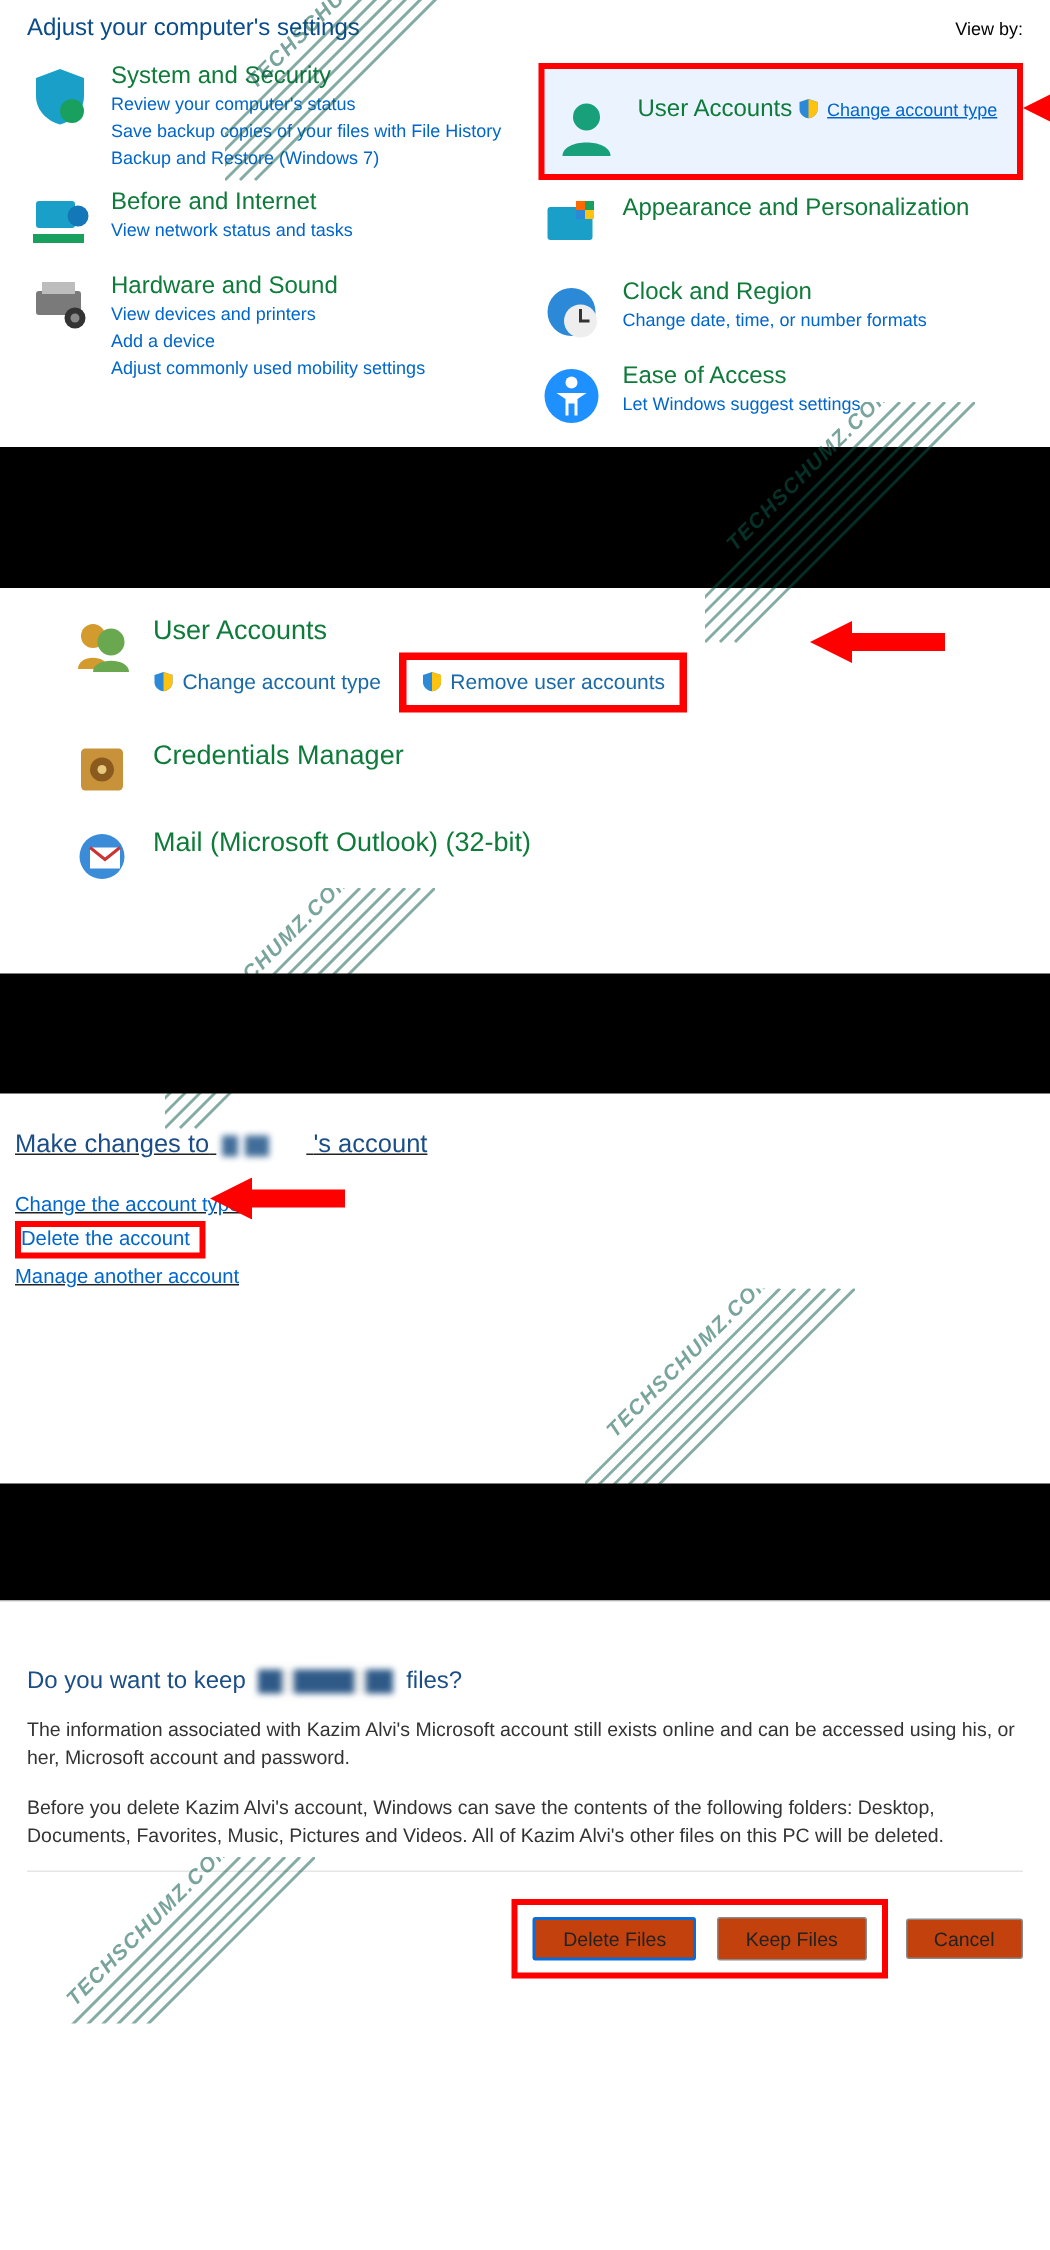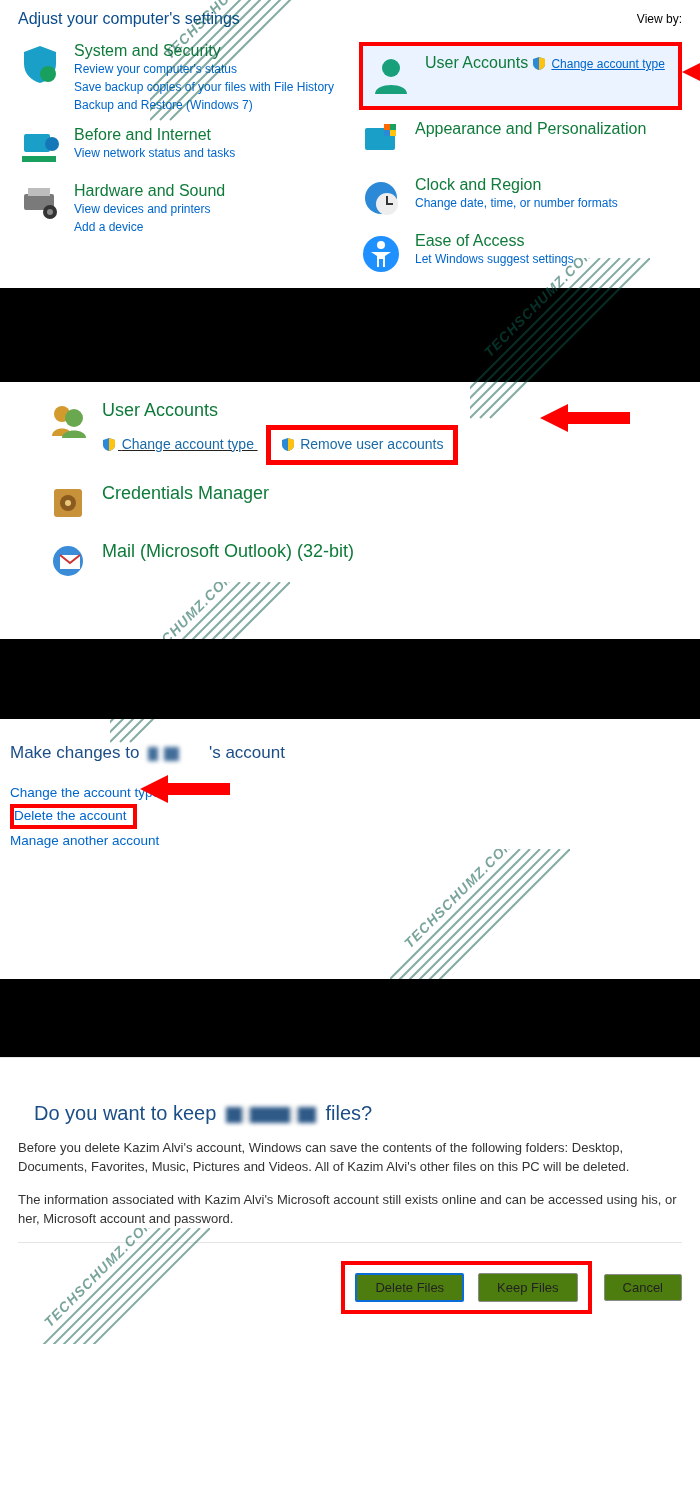--- a/index.html
+++ b/index.html
@@ -20,49 +20,49 @@
   .s1-cols { display: flex; gap: 18px; }
   .s1-col { flex: 1 1 0; min-width: 0; }
   .cat { display: flex; gap: 12px; margin-bottom: 12px; }
   .cat-icon { width: 44px; height: 44px; flex: 0 0 44px;
               display: flex; align-items: center; justify-content: center; }
   .cat-icon svg { width: 44px; height: 44px; }
   .cat-body { flex: 1 1 auto; }
   .cat-title { color: #0f7b3a; font-size: 16px; margin-bottom: 2px; }
   .cat-link { display: block; color: #0066cc; font-size: 12px; line-height: 1.5; }
 
-  .ua-box { border: 4px solid #ff0000; padding: 8px 6px 8px 6px; position: relative;
+  .ua-box { border: 4px solid #ff0000; padding: 18px 6px 8px 6px; position: relative;
             background: #eaf3ff; }
   .red-arrow-l { position: absolute; right: -94px; top: 12px; }
 
   .shield { display: inline-block; vertical-align: middle; margin-right: 2px; }
   .shield svg { width: 14px; height: 14px; }
 
   
   .wm { position: absolute; pointer-events: none; }
   .wm svg { display: block; }
 
   
   .blackbar { background: #000; height: 94px; position: relative; }
 
   
   .s2 { padding: 18px 18px 40px 48px; position: relative; }
   .s2 .row { display: flex; gap: 14px; align-items: flex-start; margin-bottom: 18px; }
   .s2 .row .icon { width: 40px; height: 40px; flex: 0 0 40px; }
   .s2 .row .icon svg { width: 40px; height: 40px; }
   .s2-title { color: #0f7b3a; font-size: 18px; }
-  .s2-links { margin-top: 4px; text-decoration: underline; }
+  .s2-links { margin-top: 4px; }
   .s2-links a, .s2-links span.txt { color: #1a6aa8; font-size: 14px; }
   .s2 .divider { color: #ccc; margin: 0 8px; }
   .r-box { border: 5px solid #ff0000; padding: 6px 10px; display: inline-block;
            margin-left: 8px; position: relative; }
   .red-arrow2 { position: absolute; left: 540px; top: 22px; }
 
   
-  .s3 { padding: 24px 18px 40px 10px; position: relative; min-height: 260px; }
+  .s3 { padding: 24px 18px 40px 10px; position: relative; min-height: 260px; text-decoration: underline; }
   .s3-h { font-size: 17px; color: #1b4e86; margin-bottom: 18px; }
   .s3-h .red-blob { display:inline-block; width: 52px; height: 14px; vertical-align: middle;
     background: linear-gradient(90deg, #2e5e8f 20%, transparent 20%, transparent 30%, #2e5e8f 30%, #2e5e8f 60%, transparent 60%);
     filter: blur(2px); opacity: .9; margin: 0 4px; }
   .s3-links a { display: block; color: #0066cc; font-size: 13.5px; padding: 4px 0; }
   .s3 .del-box { border: 4px solid #ff0000; display: inline-block; padding: 0 6px 2px 0;
                  position: relative; }
   .s3 .del-box a { display: inline; }
   .s3 .red-arrow3 { position: absolute; left: 140px; top: 56px; }
   .s3-card { position: absolute; right: 10px; top: 40px; width: 305px;
@@ -71,29 +71,29 @@
                  display: flex; align-items: center; justify-content: center; float: left;
                  margin-right: 12px; }
   .s3-card .av svg { width: 48px; height: 48px; }
   .s3-card .info { overflow: hidden; color: #222; font-size: 13.5px; line-height: 1.5; }
   .s3-card .info .blur { display:inline-block; width:120px; height:14px;
      background: repeating-linear-gradient(90deg,#8aa4bd 0 8px,#c9d6e2 8px 12px);
      filter: blur(2px); }
 
   
   .s4 { padding: 44px 18px 30px 18px; border-top: 1px solid #e5e5e5; position: relative; }
-  .s4-h { font-size: 20px; color: #1b4e86; margin-bottom: 14px; margin-left: 16px; }
+  .s4-h { font-size: 16px; color: #1b4e86; margin-bottom: 14px; }
   .s4-h .blur2 { display:inline-block; width: 90px; height: 16px; vertical-align: middle;
      background: repeating-linear-gradient(90deg,#2f5a88 0 16px,#eee 16px 24px,#2f5a88 24px 48px);
      filter: blur(2px); margin: 0 4px; }
   .s4 p { font-size: 13px; color: #333; line-height: 1.45; margin-bottom: 14px; }
   .s4-buttons { display: flex; justify-content: flex-end; gap: 12px; align-items: center;
                 border-top: 1px solid #e5e5e5; padding-top: 18px; margin-top: 6px; }
   .s4-buttons .group-box { border: 4px solid #ff0000; padding: 8px 10px; display: flex; gap: 14px; }
-  .winbtn { border: 1px solid #8a8a8a; background: #4d7c0f; padding: 5px 18px;
+  .winbtn { border: 1px solid #8a8a8a; background: #c2410c; padding: 5px 18px;
             font-size: 13px; border-radius: 2px; cursor: pointer; color: #222; }
   .winbtn.primary { border: 2px solid #0a6cd6; }
 
   
   .arrowL svg { display:block; }
 
   
   .wm-text { font: italic bold 14px/1 "Segoe UI", sans-serif; fill: #0a5a4a; opacity: .55;
              letter-spacing: 1px; }
 </style>
@@ -174,20 +174,21 @@
               <rect x="6" y="12" width="30" height="16" rx="2" fill="#7a7a7a"></rect>
               <rect x="10" y="6" width="22" height="8" fill="#bdbdbd"></rect>
               <circle cx="32" cy="30" r="7" fill="#333"></circle>
               <circle cx="32" cy="30" r="3" fill="#888"></circle>
             </svg>
         </div>
         <div class="cat-body">
           <a class="cat-title">Hardware and Sound</a>
           <a class="cat-link">View devices and printers</a>
           <a class="cat-link">Add a device</a>
+          <a class="cat-link">Adjust commonly used mobility settings</a>
         </div>
       </div>
     </div>
 
     <div class="s1-col">
 
       <div class="ua-box">
         <div class="cat" style="margin-bottom:0">
           <div class="cat-icon">
             <svg viewBox="0 0 44 44">
@@ -361,22 +362,22 @@
 </div>
 
 <div class="blackbar" style="height:78px"></div>
 
 <div class="s4">
   <div class="s4-h">
     <span>Do you want to keep</span>
     <span class="blur2"></span>
     <span>files?</span>
   </div>
+  <p>The information associated with Kazim Alvi's Microsoft account still exists online and can be accessed using his, or her, Microsoft account and password.</p>
   <p>Before you delete Kazim Alvi's account, Windows can save the contents of the following folders: Desktop, Documents, Favorites, Music, Pictures and Videos. All of Kazim Alvi's other files on this PC will be deleted.</p>
-  <p>The information associated with Kazim Alvi's Microsoft account still exists online and can be accessed using his, or her, Microsoft account and password.</p>
 
   <div class="wm" style="left:30px; top:170px">
       <svg width="180" height="180">
         <use href="#wm-stripes"></use>
       </svg>
     </div>
 
   <div class="s4-buttons">
     <div class="group-box">
       <button class="winbtn primary">Delete Files</button>

